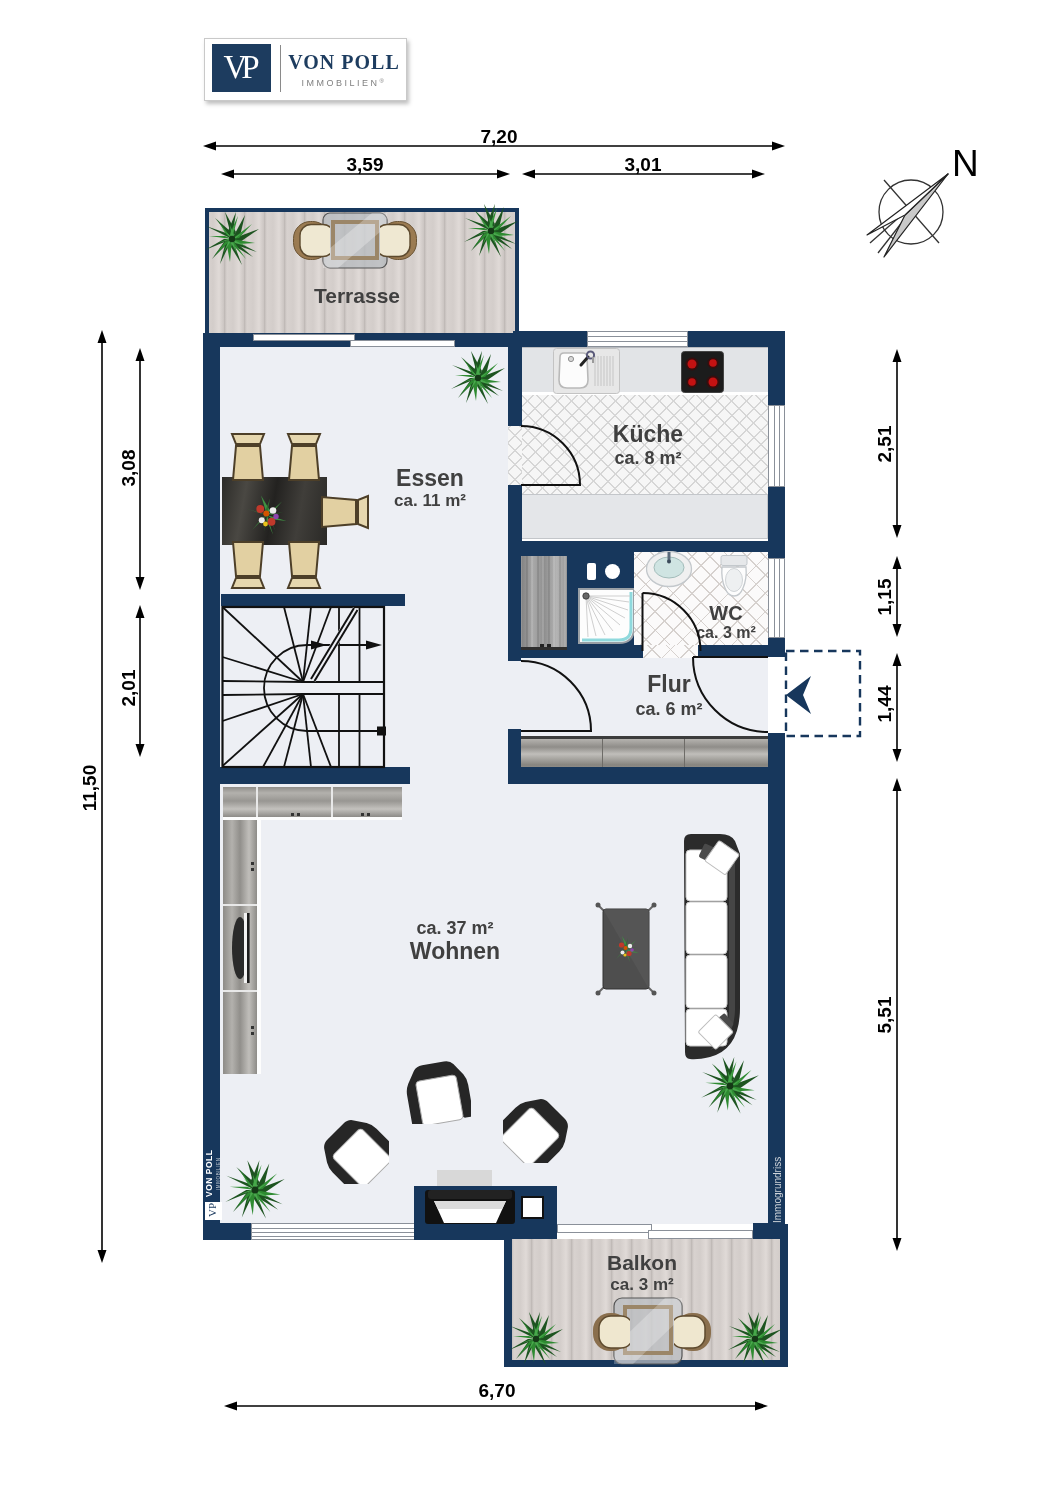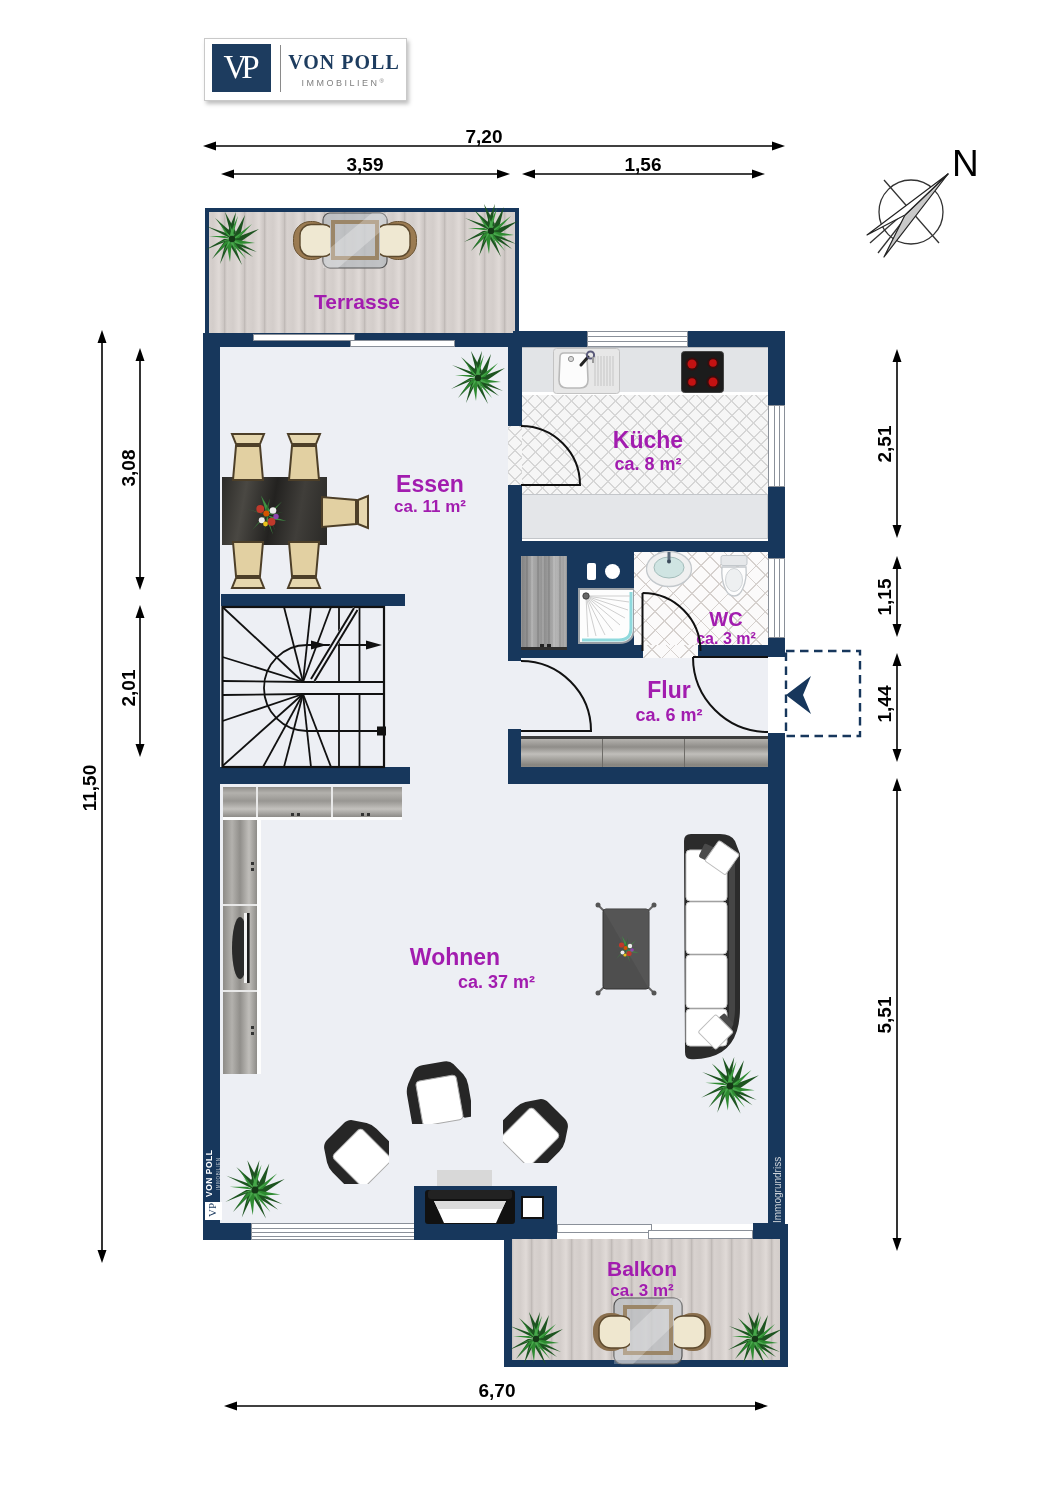--- a/index.html
+++ b/index.html
@@ -1,21 +1,21 @@
 <!DOCTYPE html>
 <html><head>
 <meta charset="utf-8">
 <style>
   html,body{margin:0;padding:0;background:#fff;}
   #page{position:relative;width:1060px;height:1412px;background:#fff;overflow:hidden;
         font-family:"Liberation Sans",sans-serif;}
   .abs{position:absolute;}
   .wall{position:absolute;background:#17375c;}
   .floor{position:absolute;background:#edeff4;}
-  .lbl{position:absolute;color:#a21caf;font-weight:bold;text-align:center;white-space:nowrap;margin-top:6px;}
+  .lbl{position:absolute;color:#404040;font-weight:bold;text-align:center;white-space:nowrap;}
   .dimlbl{position:absolute;color:#000;font-weight:bold;font-size:19px;text-align:center;white-space:nowrap;}
   .vdim{transform:rotate(-90deg);transform-origin:center;}
   .win{position:absolute;background:#fff;border:1px solid #8a9099;box-sizing:border-box;}
 </style>
 </head>
 <body>
 <div id="page">
 
 <svg width="0" height="0" style="position:absolute;">
   <defs>
@@ -87,37 +87,37 @@
 <div class="abs" style="left:204px;top:38px;width:201px;height:61px;background:#fff;border:1px solid #c9c9c9;box-shadow:2px 3px 4px rgba(0,0,0,0.25);"></div>
 
 <div class="abs" style="left:212px;top:44px;width:59px;height:48px;background:#1d3c5f;color:#fff;font-family:'Liberation Serif',serif;font-size:33px;text-align:center;line-height:46px;">V<span style="margin-left:-6px;">P</span></div>
 
 <div class="abs" style="left:280px;top:45px;width:1px;height:47px;background:#8a8a8a;"></div>
 
 <div class="abs" style="left:284px;top:51px;width:120px;text-align:center;font-family:'Liberation Serif',serif;font-weight:bold;font-size:20px;color:#1d3c5f;letter-spacing:1px;white-space:nowrap;">VON POLL</div>
 
 <div class="abs" style="left:284px;top:78px;width:120px;text-align:center;font-size:9px;color:#808080;letter-spacing:2.5px;white-space:nowrap;">IMMOBILIEN<span style="font-size:6px;vertical-align:3px;">®</span></div>
 
-<div class="dimlbl" style="left:444px;top:126px;width:80px;">7,20</div>
+<div class="dimlbl" style="left:459px;top:126px;width:80px;">7,20</div>
 
 <svg class="abs" style="left:0;top:0;" width="1060" height="200">
   <line x1="206" y1="146" x2="782" y2="146" stroke="#000" stroke-width="1.6"></line>
   <polygon points="203,146 216,141.5 216,150.5" fill="#000"></polygon>
   <polygon points="785,146 772,141.5 772,150.5" fill="#000"></polygon>
 </svg>
 
 <div class="dimlbl" style="left:325px;top:154px;width:80px;">3,59</div>
 
 <svg class="abs" style="left:0;top:0;" width="1060" height="200">
   <line x1="224" y1="174" x2="507" y2="174" stroke="#000" stroke-width="1.6"></line>
   <polygon points="221,174 234,169.5 234,178.5" fill="#000"></polygon>
   <polygon points="510,174 497,169.5 497,178.5" fill="#000"></polygon>
 </svg>
 
-<div class="dimlbl" style="left:603px;top:154px;width:80px;">1,56</div>
+<div class="dimlbl" style="left:603px;top:154px;width:80px;">3,01</div>
 
 <svg class="abs" style="left:0;top:0;" width="1060" height="200">
   <line x1="525" y1="174" x2="762" y2="174" stroke="#000" stroke-width="1.6"></line>
   <polygon points="522,174 535,169.5 535,178.5" fill="#000"></polygon>
   <polygon points="765,174 752,169.5 752,178.5" fill="#000"></polygon>
 </svg>
 
 <svg class="abs" style="left:855px;top:140px;" width="160" height="140" viewBox="0 0 160 140">
   <circle cx="56" cy="72" r="32" fill="none" stroke="#333" stroke-width="1.3"></circle>
   <line x1="29" y1="40" x2="84" y2="103" stroke="#333" stroke-width="1.3"></line>
@@ -374,21 +374,21 @@
     <line x1="93.5" y1="89" x2="136.5" y2="18"></line>
   </g>
   <polygon points="161,53 145,48.5 145,57.5" fill="#111"></polygon>
   <polygon points="106,53 90,48.5 90,57.5" fill="#111"></polygon>
 </svg>
 
 <div class="floor" style="left:220px;top:784px;width:548px;height:440px;"></div>
 
 <div class="lbl" style="left:375px;top:938px;width:160px;font-size:23px;">Wohnen</div>
 
-<div class="lbl" style="left:375px;top:966px;width:160px;font-size:18px;text-align:right;">ca. 37 m²</div>
+<div class="lbl" style="left:375px;top:918px;width:160px;font-size:18px;">ca. 37 m²</div>
 
 <div class="abs" style="left:223px;top:787px;width:179px;height:33px;background:linear-gradient(180deg,#8f8d89 0px,#b3b1ad 6px,#989692 14px,#c3c1bd 22px,#8d8b87 30px,#9a9894 33px);border-bottom:3px solid #fdfdfd;box-sizing:border-box;">
 <div style="position:absolute;left:33px;top:0;width:2px;height:30px;background:#e8e8e8;"></div>
 <div style="position:absolute;left:108px;top:0;width:2px;height:30px;background:#e8e8e8;"></div>
 <div style="position:absolute;left:68px;top:26px;width:3px;height:3px;background:#333;"></div>
 <div style="position:absolute;left:74px;top:26px;width:3px;height:3px;background:#333;"></div>
 <div style="position:absolute;left:138px;top:26px;width:3px;height:3px;background:#333;"></div>
 <div style="position:absolute;left:144px;top:26px;width:3px;height:3px;background:#333;"></div>
 </div>
 

